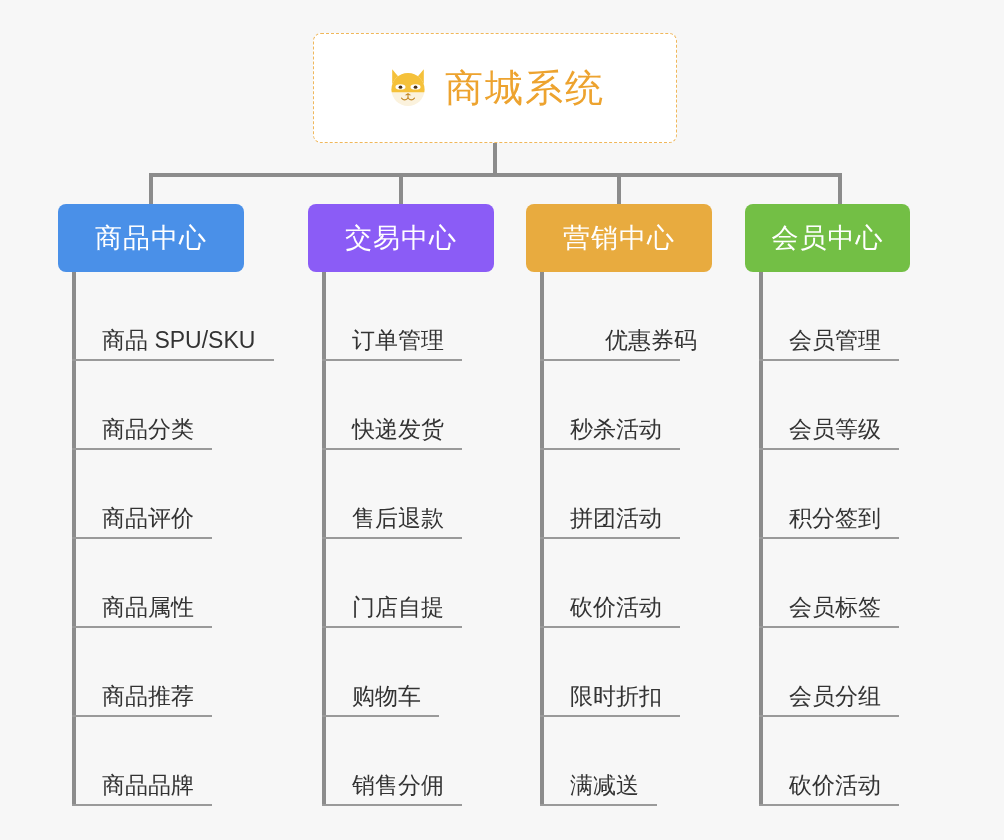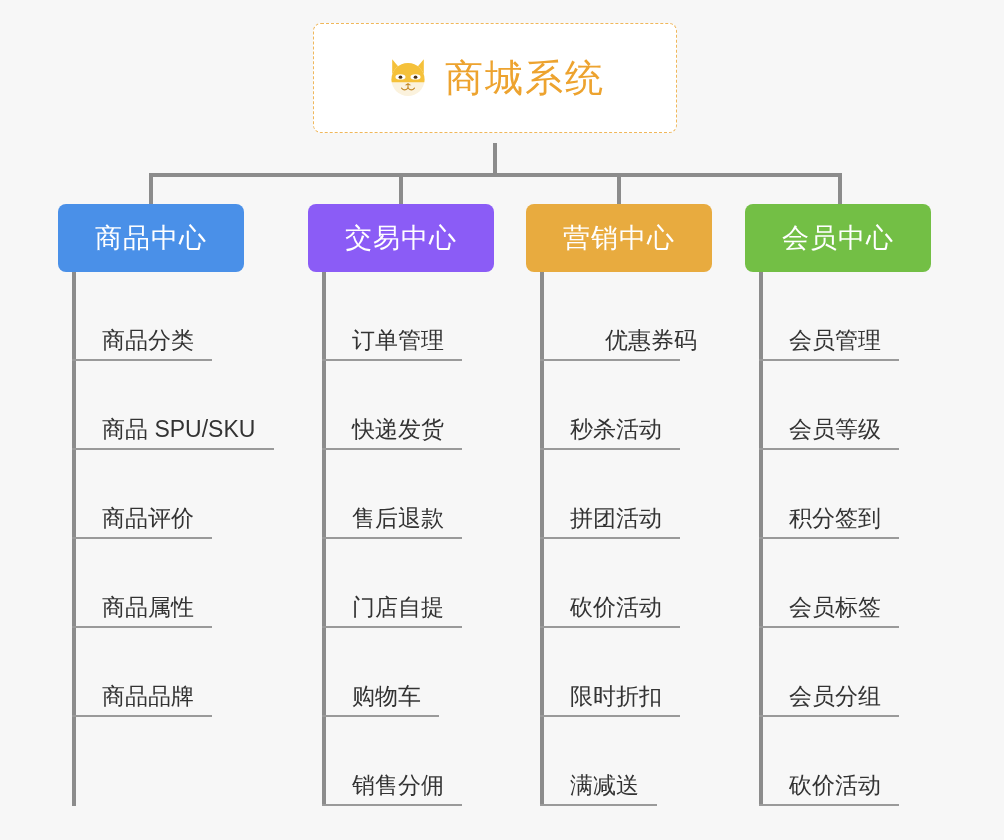--- a/index.html
+++ b/index.html
@@ -16,21 +16,21 @@
   #stage {
     position: relative;
     width: 1004px;
     height: 840px;
   }
 
   
   .root-node {
     position: absolute;
     left: 313px;
-    top: 23px;
+    top: 33px;
     width: 364px;
     height: 110px;
     box-sizing: border-box;
     background: #ffffff;
     border: 1px dashed #f0b75a;
     border-radius: 8px;
     display: flex;
     align-items: center;
     justify-content: center;
     gap: 14px;
@@ -148,31 +148,34 @@
   <div class="line v-line" style="left:399px; top:173px; height:33px;"></div>
   <div class="line v-line" style="left:617px; top:173px; height:33px;"></div>
   <div class="line v-line" style="left:838px; top:173px; height:33px;"></div>
 
   <div class="column" style="left:58px; width:260px;">
     <div class="cat-box" style="width:186px; background:#4a90e8;">
       <span class="cat-label">商品中心</span>
     </div>
     <div class="leaf-rail" style="height:534px;"></div>
     <ul class="leaf-list">
-      <li class="leaf-item" style="width: 140px;">
-          <span class="leaf-label">商品分类</span>
-        </li>
       <li class="leaf-item" style="width: 202px;">
           <span class="leaf-label">商品 SPU/SKU</span>
         </li>
       <li class="leaf-item" style="width: 140px;">
+          <span class="leaf-label">商品分类</span>
+        </li>
+      <li class="leaf-item" style="width: 140px;">
           <span class="leaf-label">商品评价</span>
         </li>
       <li class="leaf-item" style="width: 140px; align-items: flex-end;">
           <span class="leaf-label">商品属性</span>
+        </li>
+      <li class="leaf-item" style="width: 140px;">
+          <span class="leaf-label">商品推荐</span>
         </li>
       <li class="leaf-item" style="width: 140px;">
           <span class="leaf-label">商品品牌</span>
         </li>
     </ul>
   </div>
 
   <div class="column" style="left:308px; width:220px;">
     <div class="cat-box" style="width:186px; background:#8b5cf6;">
       <span class="cat-label">交易中心</span>
@@ -221,21 +224,21 @@
       <li class="leaf-item" style="width: 140px;">
           <span class="leaf-label">限时折扣</span>
         </li>
       <li class="leaf-item" style="width: 117px;">
           <span class="leaf-label">满减送</span>
         </li>
     </ul>
   </div>
 
   <div class="column" style="left:745px; width:220px;">
-    <div class="cat-box" style="width:186px; background:#73bf45;">
+    <div class="cat-box" style="width:165px; background:#73bf45;">
       <span class="cat-label">会员中心</span>
     </div>
     <div class="leaf-rail" style="height:534px;"></div>
     <ul class="leaf-list">
       <li class="leaf-item" style="width: 140px;">
           <span class="leaf-label">会员管理</span>
         </li>
       <li class="leaf-item" style="width: 140px;">
           <span class="leaf-label">会员等级</span>
         </li>

